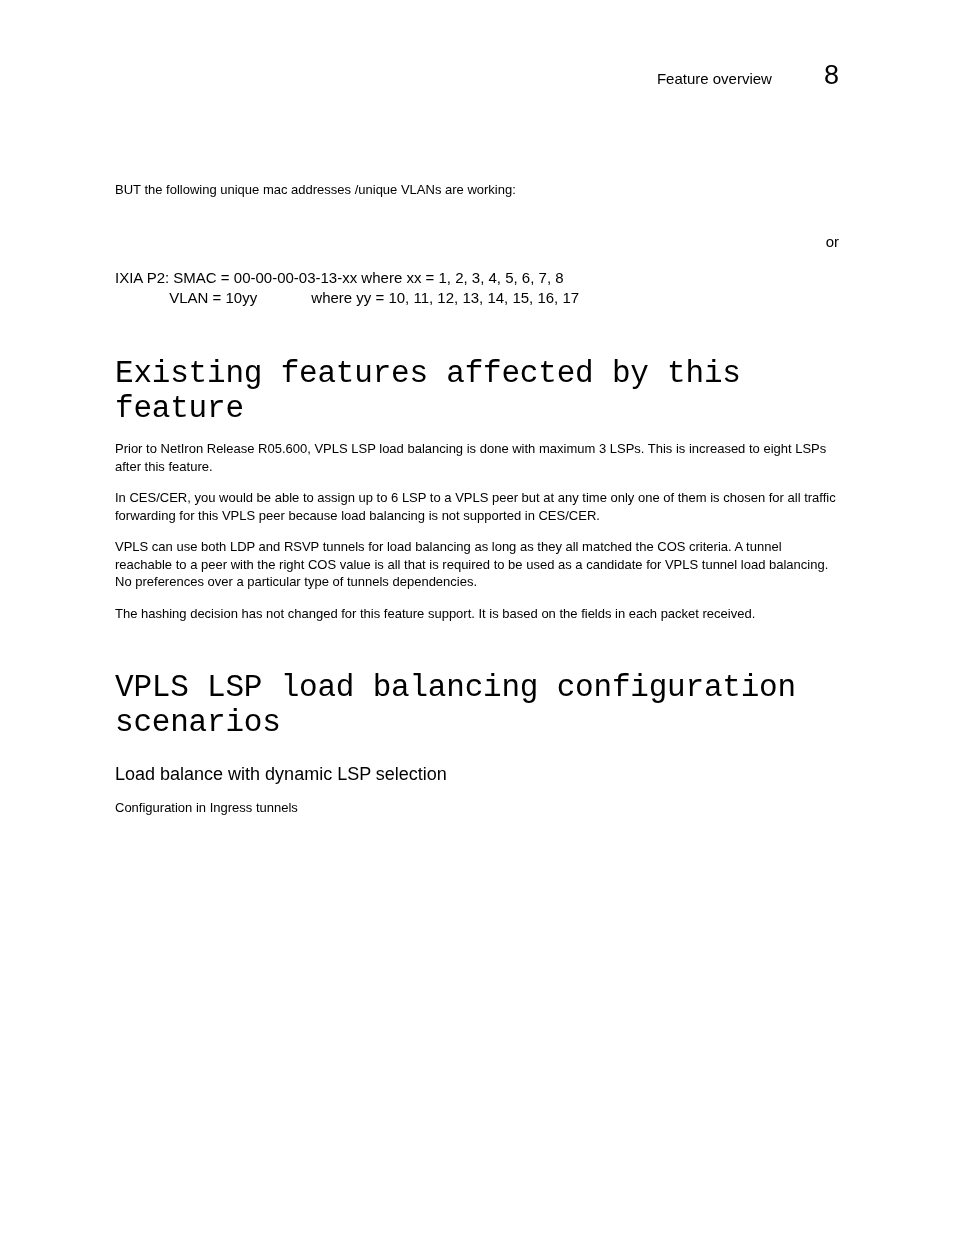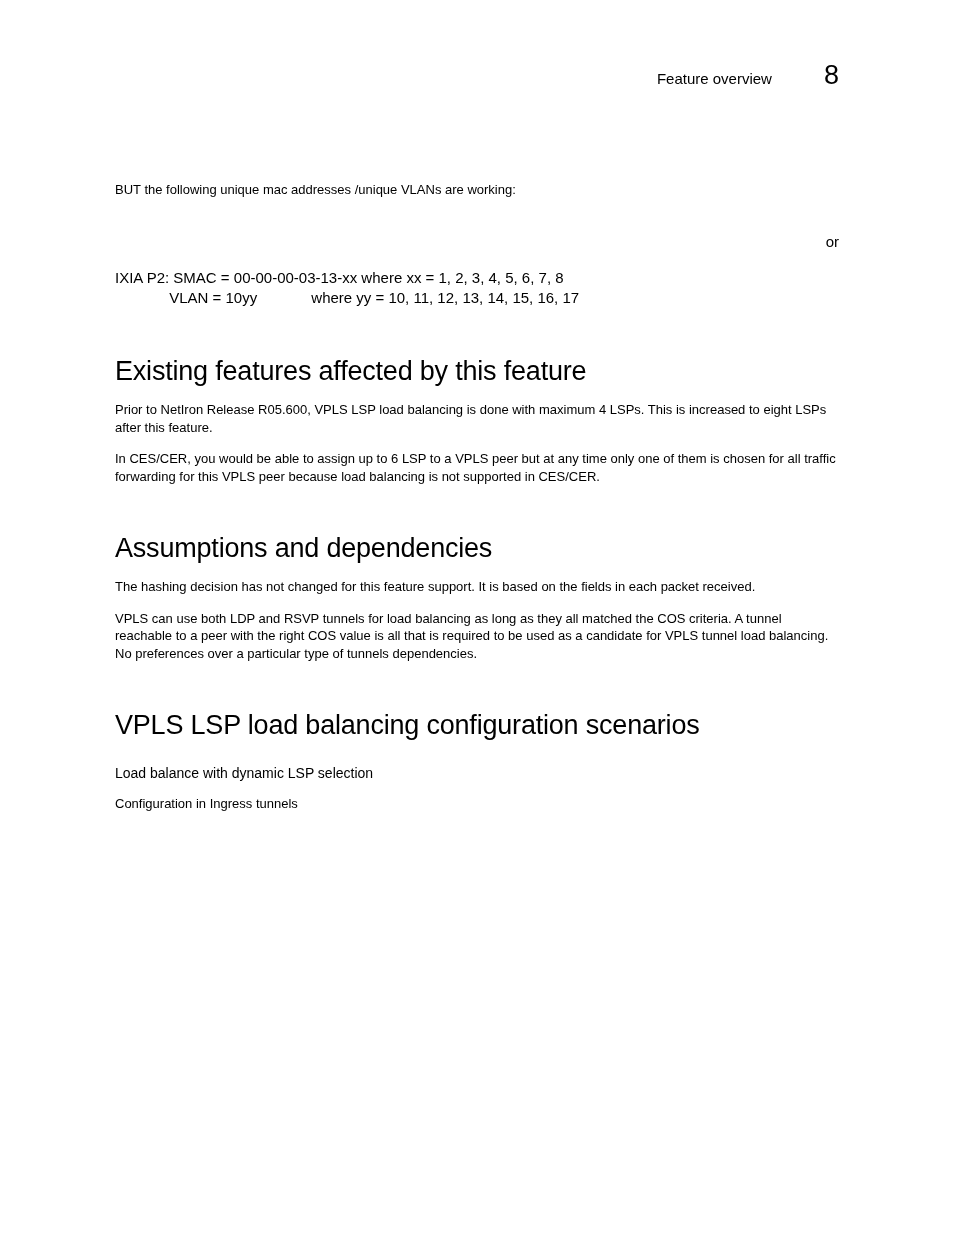--- a/index.html
+++ b/index.html
@@ -41,33 +41,33 @@
     line-height: 1.35;
     white-space: pre;
     margin-bottom: 14px;
   }
   .or {
     font-size: 15px;
     margin: 16px 0 18px 0;
     text-align: right;
   }
   h2.section {
-    font-family: Liberation Sans, sans-serif;
+    font-family: Liberation Mono, monospace;
     font-stretch: condensed;
     font-weight: 400;
-    font-size: 27px;
+    font-size: 31px;
     margin-top: 48px;
     margin-bottom: 14px;
     letter-spacing: -0.2px;
   }
   h3.subsection {
     font-family: "Arial Narrow", Arial, Helvetica, sans-serif;
     font-stretch: condensed;
     font-weight: 400;
-    font-size: 14px;
+    font-size: 18px;
     margin-top: 24px;
     margin-bottom: 14px;
   }
   .gap-after { margin-bottom: 34px; }
 </style>
 </head>
 <body>
 
 <div class="page">
 
@@ -80,24 +80,23 @@
 
 
 
   <p class="or">or</p>
 
 
   <div class="block"><span>IXIA P2: SMAC = 00-00-00-03-13-xx where xx = 1, 2, 3, 4, 5, 6, 7, 8</span>
 <span>             VLAN = 10yy             where yy = 10, 11, 12, 13, 14, 15, 16, 17</span></div>
 
   <h2 class="section">Existing features affected by this feature</h2>
-  <p class="para">Prior to NetIron Release R05.600, VPLS LSP load balancing is done with maximum 4 LSPs. This is increased to eight LSPs after this feature.</p>
+  <p class="para">Prior to NetIron Release R05.600, VPLS LSP load balancing is done with maximum 3 LSPs. This is increased to eight LSPs after this feature.</p>
   <p class="para">In CES/CER, you would be able to assign up to 6 LSP to a VPLS peer but at any time only one of them is chosen for all traffic forwarding for this VPLS peer because load balancing is not supported in CES/CER.</p>
 
-  <h2 class="section">Assumptions and dependencies</h2>
+  <p class="para">VPLS can use both LDP and RSVP tunnels for load balancing as long as they all matched the COS criteria.  A tunnel reachable to a peer with the right COS value is all that is required to be used as a candidate for VPLS tunnel load balancing. No preferences over a particular type of tunnels dependencies.</p>
   <p class="para">The hashing decision has not changed for this feature support.  It is based on the fields in each packet received.</p>
-  <p class="para">VPLS can use both LDP and RSVP tunnels for load balancing as long as they all matched the COS criteria.  A tunnel reachable to a peer with the right COS value is all that is required to be used as a candidate for VPLS tunnel load balancing. No preferences over a particular type of tunnels dependencies.</p>
 
   <h2 class="section">VPLS LSP load balancing configuration scenarios</h2>
   <h3 class="subsection">Load balance with dynamic LSP selection</h3>
   <p class="para">Configuration in Ingress tunnels</p>
 
 </div>
 
 </body></html>

